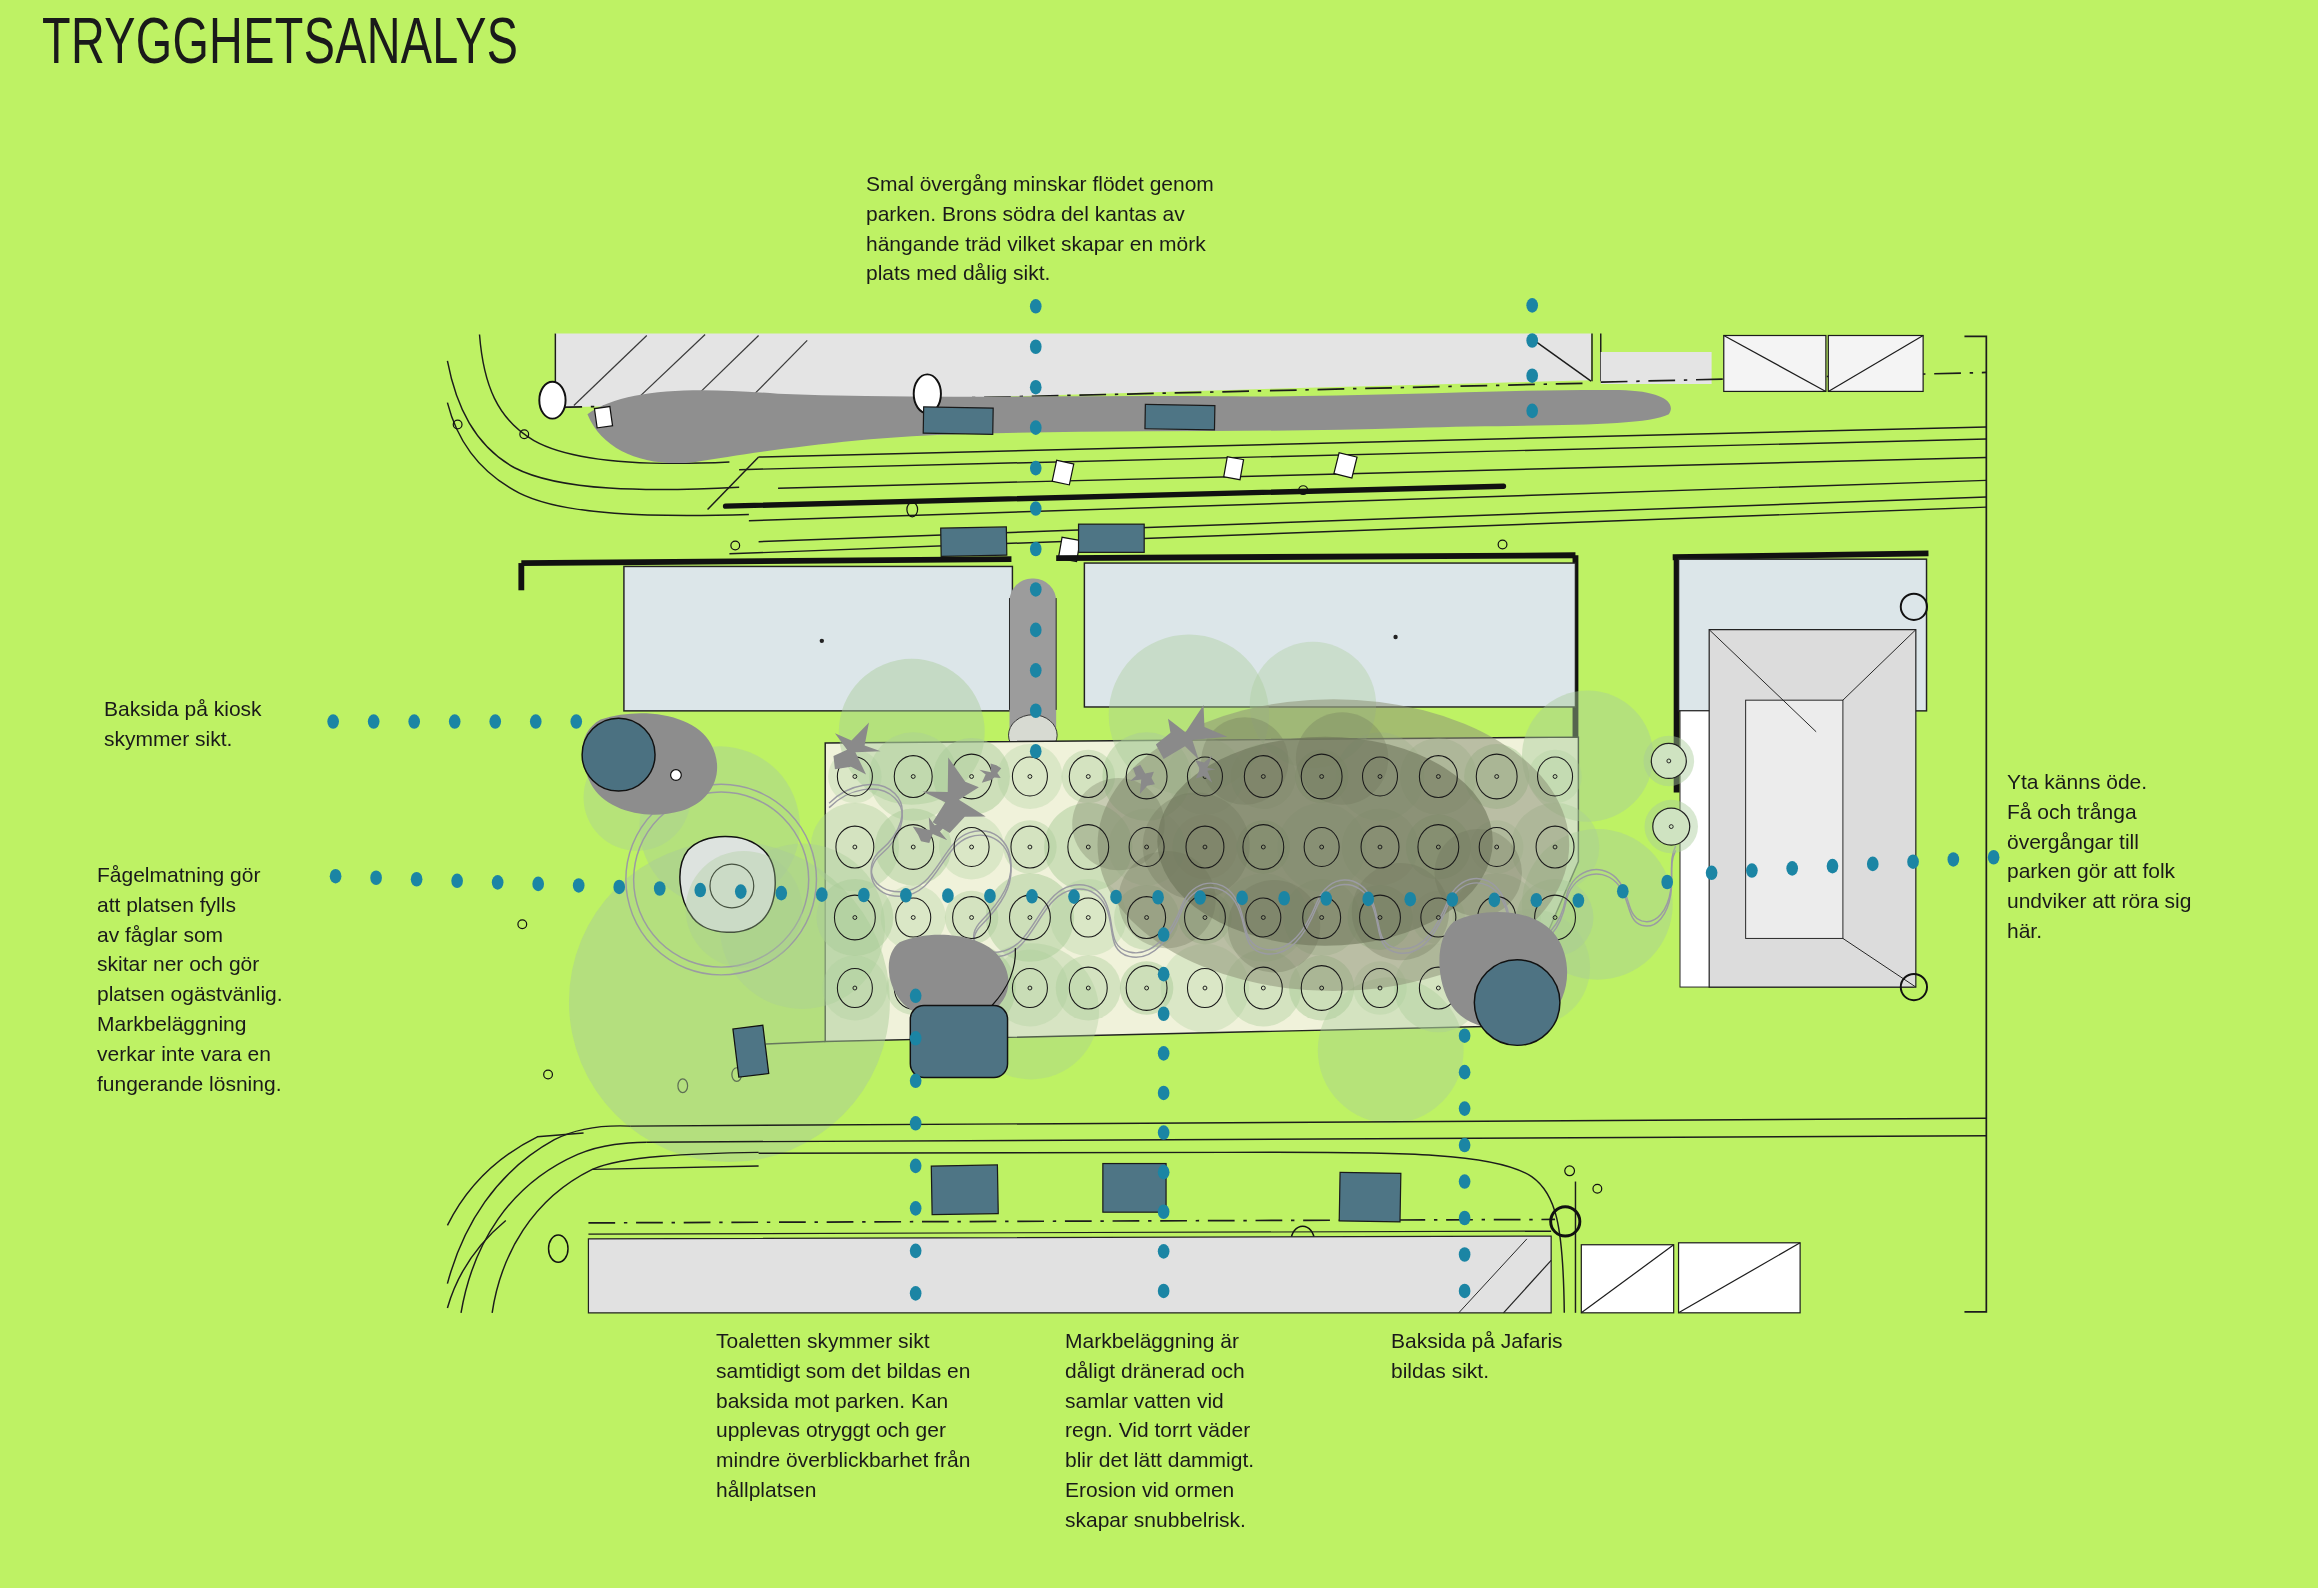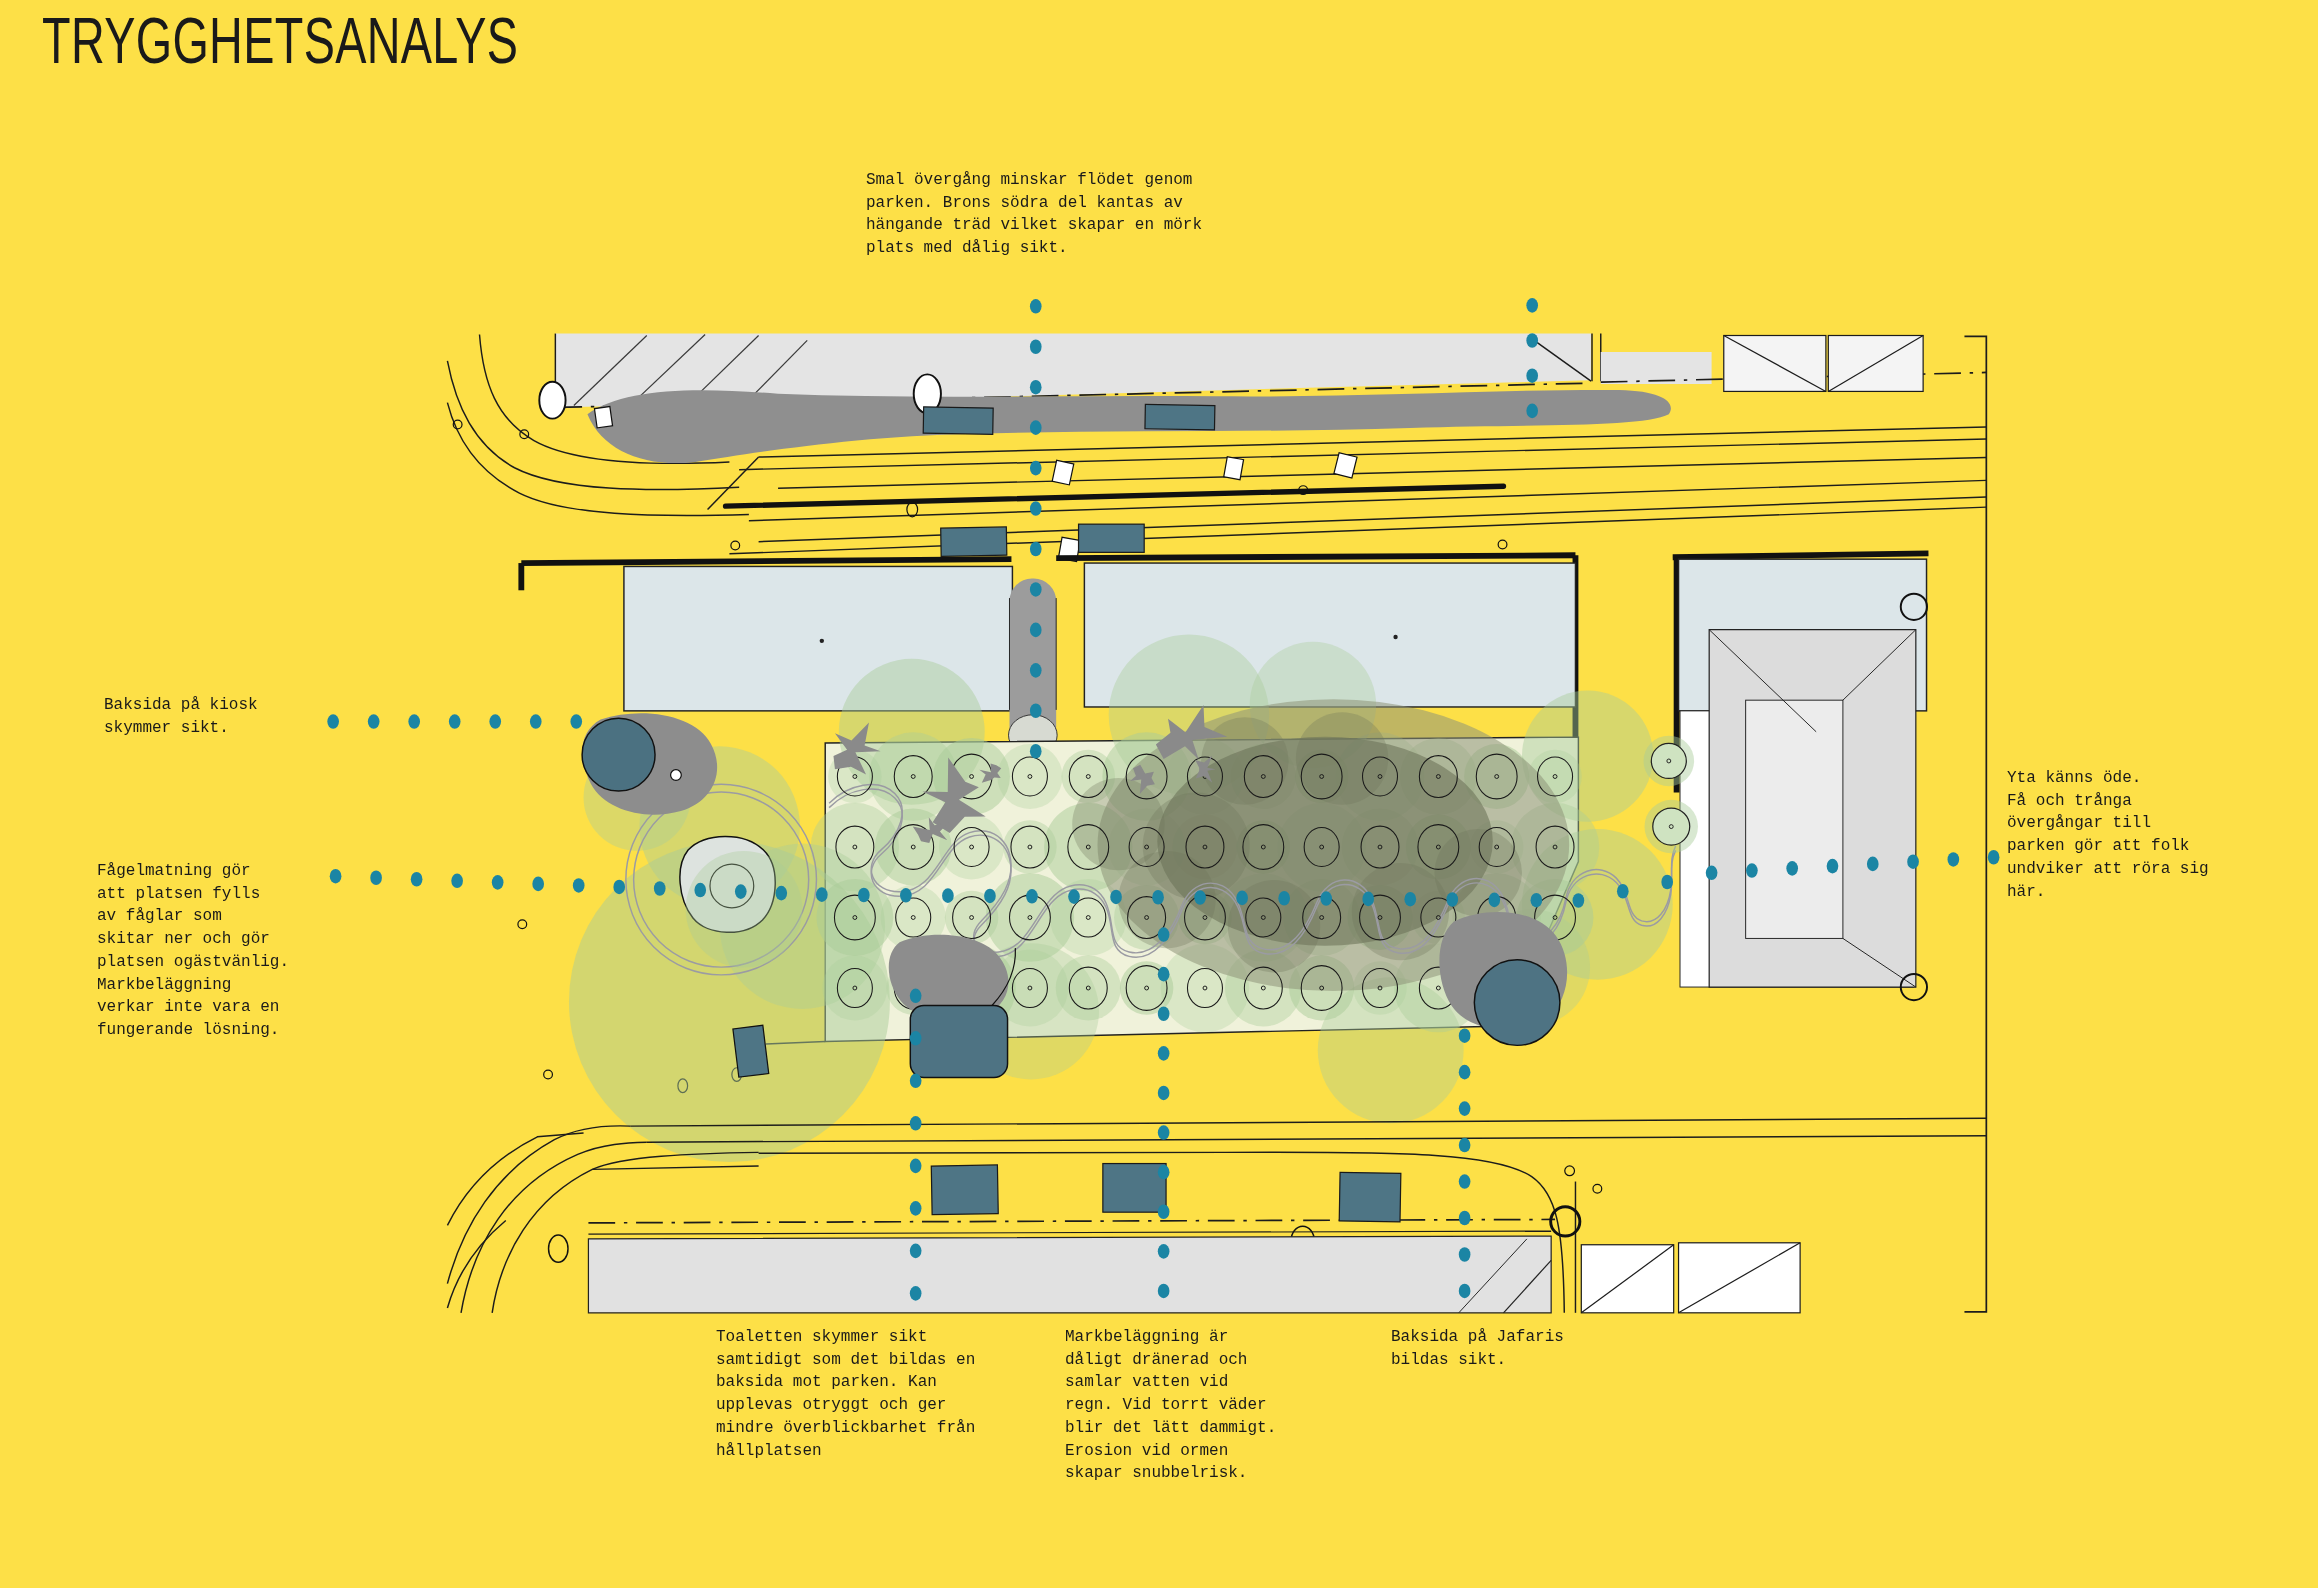--- a/index.html
+++ b/index.html
@@ -1,20 +1,20 @@
 <!DOCTYPE html>
 <html style="font-size:7.8px"><head>
 <meta charset="utf-8">
 <style>
   html,body{margin:0;padding:0;background:#ffffff;}
-  .page{position:relative;width:2319px;height:1589px;background:#fde047;overflow:hidden;
+  .page{position:relative;width:2319px;height:1589px;background:#bef264;overflow:hidden;
         font-family:"Liberation Sans","DejaVu Sans",sans-serif;color:#1a1a1a;}
   .title{position:absolute;left:42px;top:3.9px;font-size:64px;font-weight:400;
          letter-spacing:0.5px;transform:scaleX(.73);transform-origin:left top;white-space:nowrap;}
-  .ann{position:absolute;font-size:16px;line-height:1.42;white-space:pre-line;font-family:Liberation Mono, monospace;}
+  .ann{position:absolute;font-size:21px;line-height:1.42;white-space:pre-line;}
   .map-svg{position:absolute;left:0;top:0;width:2319px;height:1589px;}
 </style>
 </head>
 <body>
 
 <div class="page">
 
   <div class="title">TRYGGHETSANALYS</div>
 
   <svg class="map-svg" viewBox="0 0 4769 3268">

